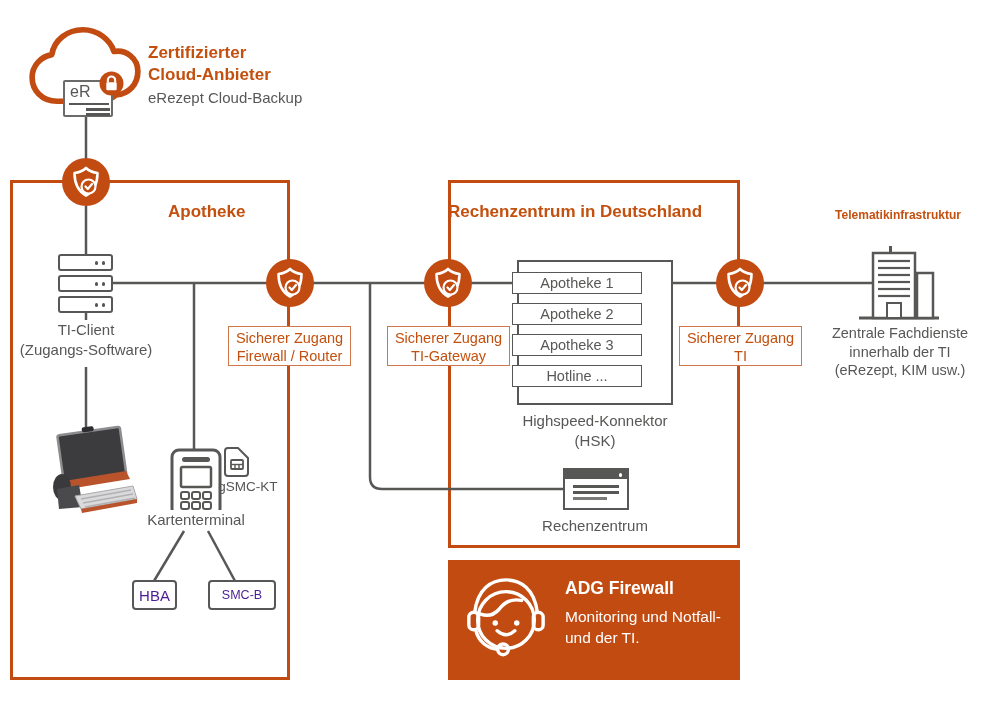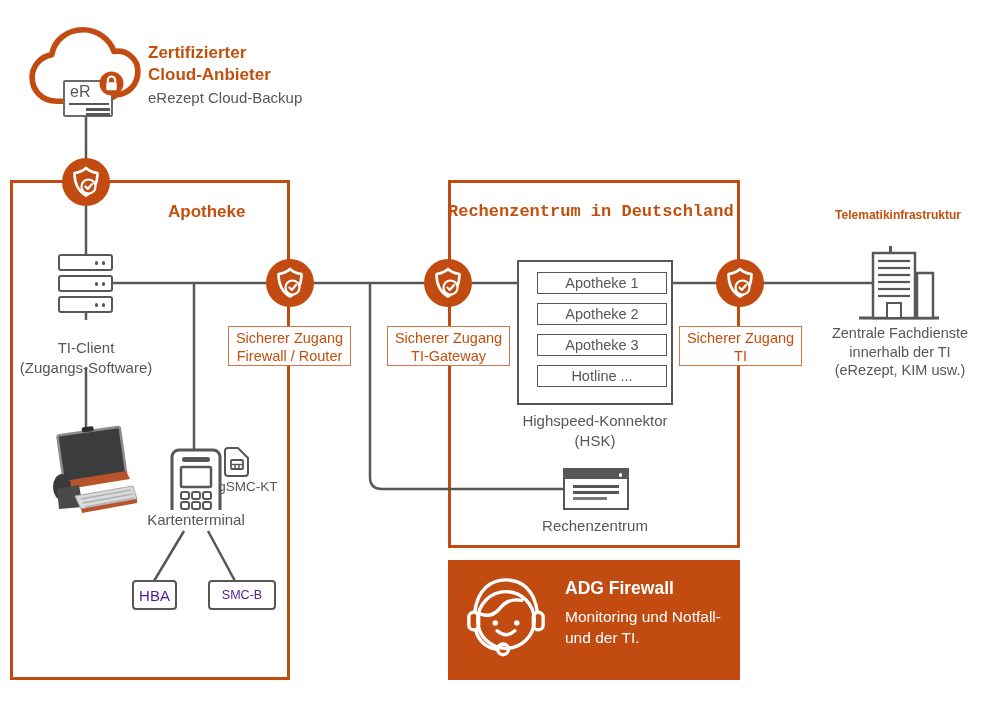--- a/index.html
+++ b/index.html
@@ -25,21 +25,21 @@
   .server{position:absolute;width:55px;height:17px;border:2px solid #575756;border-radius:3px;
           background:#fff;box-sizing:border-box;z-index:3;}
   .server .d1,.server .d2{position:absolute;top:5px;width:3.5px;height:3.5px;border-radius:50%;background:#575756;}
   .server .d1{right:13px;}.server .d2{right:6px;}
   
   .nodebox{position:absolute;border:2px solid #575756;border-radius:4px;background:#fff;z-index:3;
            box-sizing:border-box;display:flex;align-items:center;justify-content:center;color:#4c1d95;}
   
   .hskbox{position:absolute;left:517px;top:260px;width:156px;height:145px;border:2px solid #575756;
           background:#fff;box-sizing:border-box;z-index:3;}
-  .hskrow{position:absolute;left:537px;width:130px;height:22px;border:1.5px solid #575756;background:#fff;
+  .hskrow{position:absolute;left:512px;width:130px;height:22px;border:1.5px solid #575756;background:#fff;
           box-sizing:border-box;z-index:3;display:flex;align-items:center;justify-content:center;
           font-size:14.5px;color:#575756;}
   
   .portal{position:absolute;left:563px;top:468px;width:66px;height:42px;border:2px solid #575756;
           background:#fff;box-sizing:border-box;z-index:3;}
   .portal .bar{position:absolute;left:0;top:0;right:0;height:9px;background:#575756;}
   .portal .dot{position:absolute;top:3px;right:5px;width:3.5px;height:3.5px;border-radius:50%;background:#fff;}
   .portal .l1,.portal .l2,.portal .l3{position:absolute;left:8px;background:#575756;}
   .portal .l1{top:15px;width:46px;height:3px;}
   .portal .l2{top:21px;width:46px;height:3px;}
@@ -153,21 +153,21 @@
     </div>
   <div class="server" style="left:58px;top:275px;">
       <span class="d1"></span>
       <span class="d2"></span>
     </div>
   <div class="server" style="left:58px;top:296px;">
       <span class="d1"></span>
       <span class="d2"></span>
     </div>
 
-  <div class="cap" style="left:6px;top:320px;width:160px;margin-top:18px;">
+  <div class="cap" style="left:6px;top:320px;width:160px;">
     <div>TI-Client</div>
     <div>(Zugangs-Software)</div>
   </div>
 
   <svg class="abs" style="left:45px;top:425px;z-index:3;" width="95" height="92" viewBox="0 0 95 92">
     <g transform="rotate(-8 47 42)">
       <rect x="17" y="6" width="63" height="48" rx="2" fill="#3c3c3e" stroke="#8d8d8f" stroke-width="2.5"></rect>
       <rect x="42" y="1.5" width="12" height="5" rx="2" fill="#2d2d2f"></rect>
     </g>
     <polygon points="13,57 81,46 85,54 17,65" fill="#b8532b"></polygon>
@@ -211,21 +211,21 @@
 
   <div class="cap" style="left:136px;top:510px;width:120px;z-index:4;background:#fff;">Kartenterminal</div>
 
   <div class="nodebox" style="left:132px;top:580px;width:45px;height:30px;font-size:15px;">
     <span>HBA</span>
   </div>
   <div class="nodebox" style="left:208px;top:580px;width:68px;height:30px;font-size:12.5px;">
     <span>SMC-B</span>
   </div>
 
-  <div class="zone-title" style="left:448px;top:202px;width:260px;text-align:right;font-family:Liberation Mono, monospace;">Rechenzentrum in Deutschland</div>
+  <div class="zone-title" style="left:448px;top:202px;width:260px;text-align:left;">Rechenzentrum in Deutschland</div>
 
   <div class="hskbox"></div>
   <div class="hskrow" style="top:272px;">Apotheke 1</div>
   <div class="hskrow" style="top:303px;">Apotheke 2</div>
   <div class="hskrow" style="top:334px;">Apotheke 3</div>
   <div class="hskrow" style="top:365px;">Hotline ...</div>
 
   <div class="cap" style="left:505px;top:411px;width:180px;">
     <div>Highspeed-Konnektor</div>
     <div>(HSK)</div>

